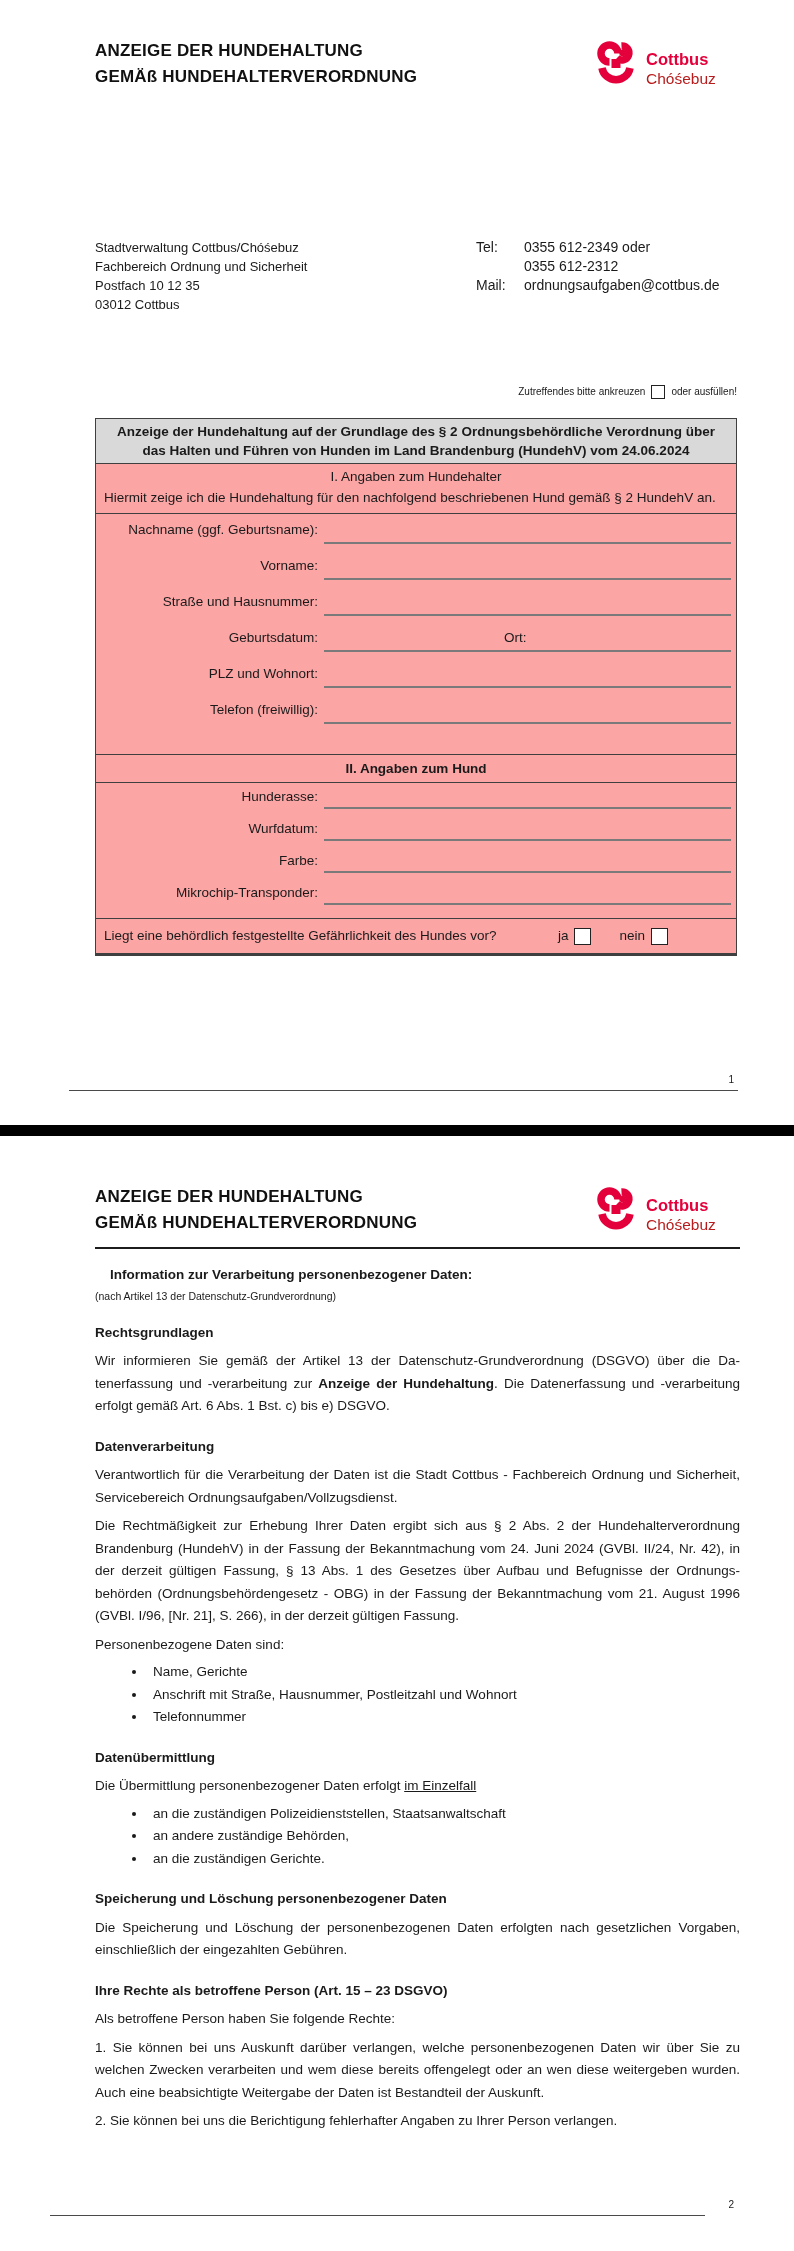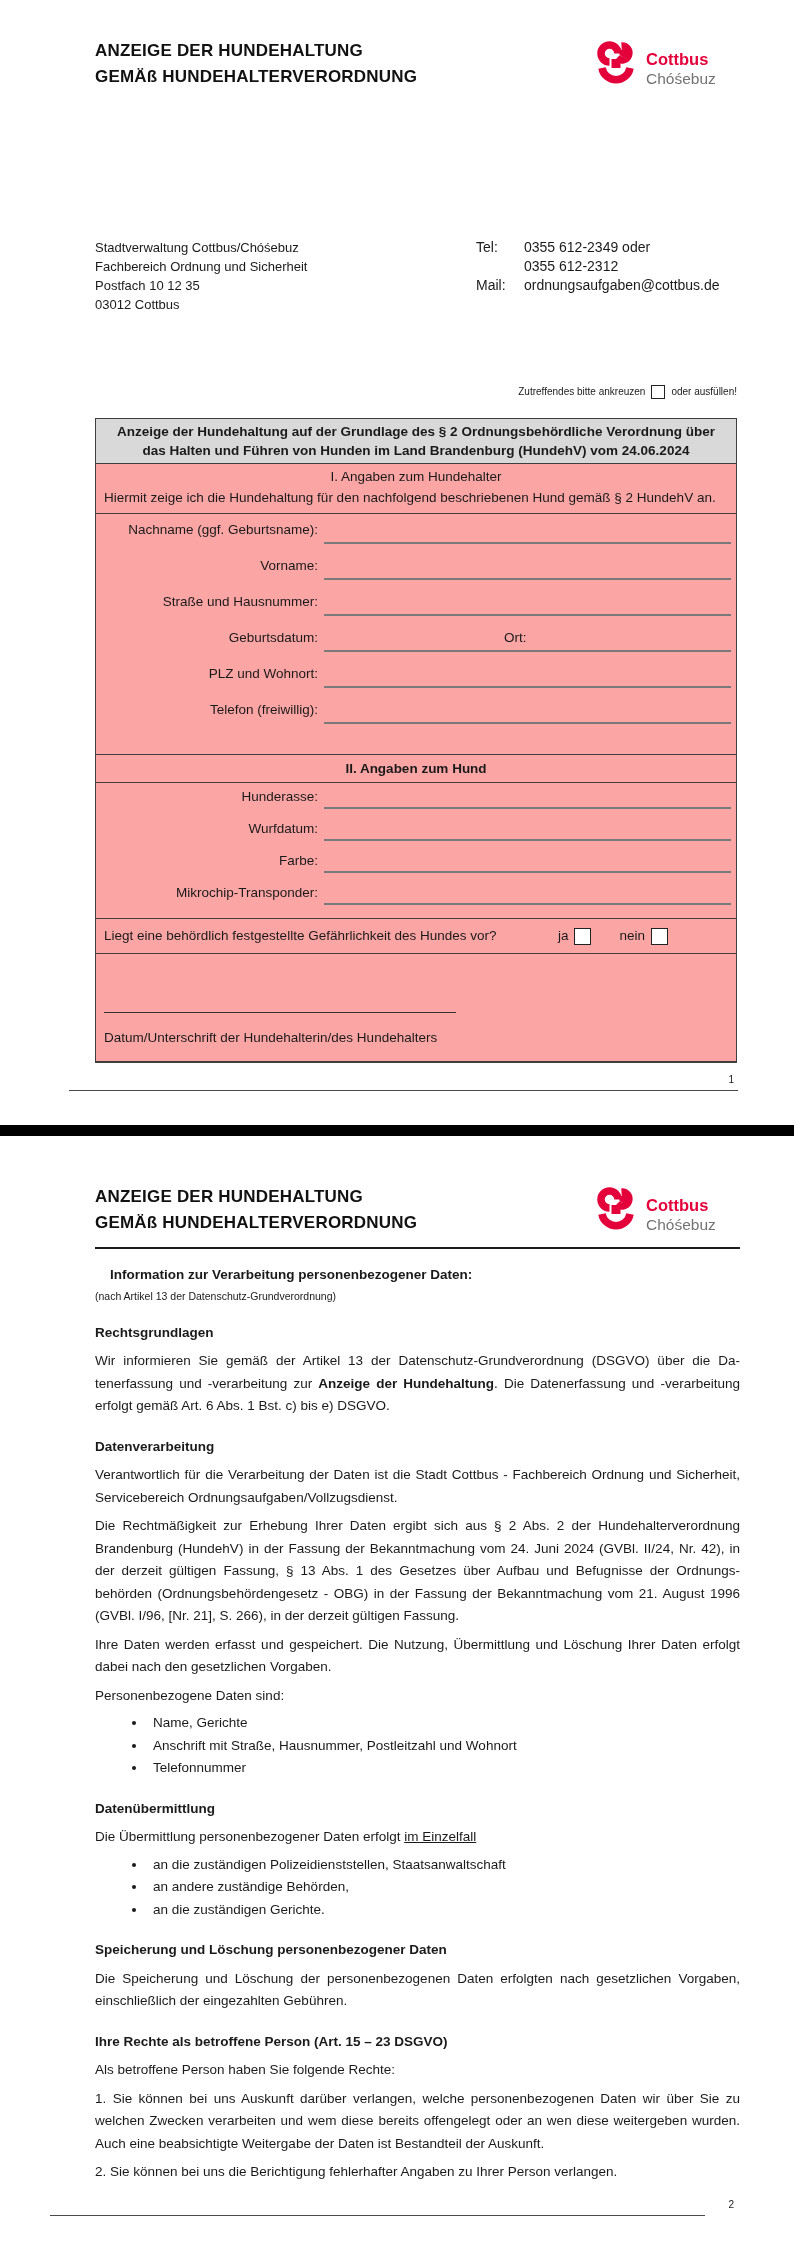--- a/index.html
+++ b/index.html
@@ -7,21 +7,21 @@
     width:794px;height:2251px;position:relative;overflow:hidden;
     font-family:"Liberation Sans","DejaVu Sans",sans-serif;
     color:#1a1a1a;font-size:13.5px;line-height:22.5px;
   }
   .abs{position:absolute;}
   
   .doc-title{left:95px;width:470px;font-weight:bold;font-size:17px;line-height:26px;color:#111;letter-spacing:.2px;}
   .logo{left:595px;display:flex;align-items:flex-start;gap:9px;}
   .logo-names{line-height:20px;padding-top:9px;}
   .logo-name1{color:#e4003a;font-weight:bold;font-size:16.5px;}
-  .logo-name2{color:#737373;font-size:15.5px;}
+  .logo-name2{color:#b91c1c;font-size:15.5px;}
   .p2-rule{left:95px;width:645px;border-top:2px solid #1c1c1c;}
   
   .sender{left:95px;top:238px;font-size:13px;line-height:19px;}
   .contact{left:476px;top:238px;font-size:14px;line-height:19px;display:grid;grid-template-columns:48px auto;}
   
   .hint{left:95px;top:385px;width:642px;display:flex;justify-content:flex-end;align-items:center;gap:6px;font-size:10px;line-height:14px;}
   .cb-small{width:12px;height:12px;border:1px solid #222;background:#fff;display:inline-block;}
   
   .tbl{left:95px;top:418px;width:640px;border:1px solid #3f3f3f;border-bottom-width:2px;background:#fca5a5;}
   .tbl-header{background:#d9d9d9;border-bottom:1px solid #3f3f3f;text-align:center;font-weight:bold;line-height:19px;padding:3px 18px;}
@@ -162,24 +162,20 @@
   <div class="qrow">
     <span>Liegt eine behördlich festgestellte Gefährlichkeit des Hundes vor?</span>
     <span class="qspacer"></span>
     <span>ja</span>
     <span class="cb"></span>
     <span class="nein-gap"></span>
     <span>nein</span>
     <span class="cb"></span>
   </div>
 
-  <div class="sigblock">
-    <div class="sigline"></div>
-    <div class="siglabel">Datum/Unterschrift der Hundehalterin/des Hundehalters</div>
-  </div>
 </div>
 
 <div class="abs pagenum" style="left:69px;top:1074px;width:665px;">1</div>
 <div class="abs footer-line" style="left:69px;top:1090px;width:669px;"></div>
 
 <div class="abs separator"></div>
 
 <div class="abs doc-title" style="top:1184px;">
   <div>ANZEIGE DER HUNDEHALTUNG</div>
   <div>GEMÄß HUNDEHALTERVERORDNUNG</div>
@@ -208,21 +204,20 @@
 <div class="abs p2-body">
   <h3 style="margin-top:0;margin-left:15px;">Information zur Verarbeitung personenbezogener Daten:</h3>
   <div class="p2-subtitle">(nach Artikel 13 der Datenschutz-Grundverordnung)</div>
 
   <h3>Rechtsgrundlagen</h3>
   <p><span>Wir informieren Sie gemäß der Artikel 13 der Datenschutz-Grundverordnung (DSGVO) über die Da­tenerfassung und -verarbeitung zur </span><b class="inline">Anzeige der Hundehaltung</b><span>. Die Datenerfassung und -verarbei­tung erfolgt gemäß Art. 6 Abs. 1 Bst. c) bis e) DSGVO.</span></p>
 
   <h3>Datenverarbeitung</h3>
   <p>Verantwortlich für die Verarbeitung der Daten ist die Stadt Cottbus - Fachbereich Ordnung und Si­cherheit, Servicebereich Ordnungsaufgaben/Vollzugsdienst.</p>
   <p>Die Rechtmäßigkeit zur Erhebung Ihrer Daten ergibt sich aus § 2 Abs. 2 der Hundehalterverordnung Brandenburg (HundehV) in der Fassung der Bekanntmachung vom 24. Juni 2024 (GVBl. II/24, Nr. 42), in der derzeit gültigen Fassung, § 13 Abs. 1 des Gesetzes über Aufbau und Befugnisse der Ordnungs­behörden (Ordnungsbehördengesetz - OBG) in der Fassung der Bekanntmachung vom 21. August 1996 (GVBl. I/96, [Nr. 21], S. 266), in der derzeit gültigen Fassung.</p>
-  <p>Ihre Daten werden erfasst und gespeichert. Die Nutzung, Übermittlung und Löschung Ihrer Daten erfolgt dabei nach den gesetzlichen Vorgaben.</p>
   <p>Personenbezogene Daten sind:</p>
   <ul>
       <li>Name, Gerichte</li>
       <li>Anschrift mit Straße, Hausnummer, Postleitzahl und Wohnort</li>
       <li>Telefonnummer</li>
     </ul>
 
   <h3>Datenübermittlung</h3>
   <p><span>Die Übermittlung personenbezogener Daten erfolgt </span><span class="u">im Einzelfall</span></p>
   <ul>

